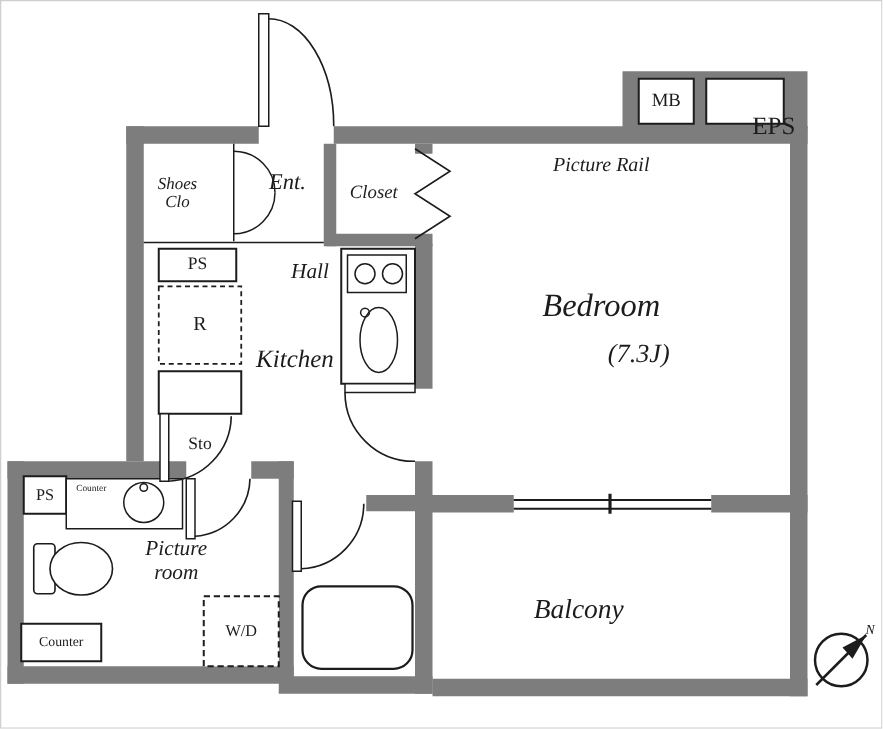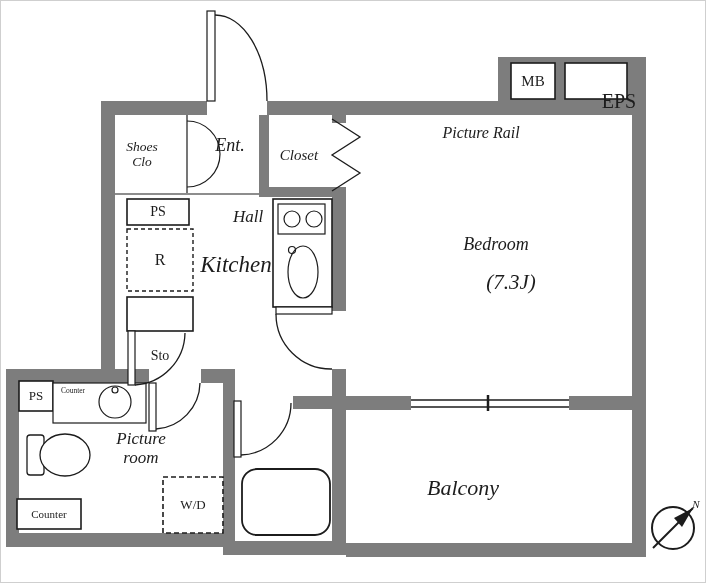--- a/index.html
+++ b/index.html
@@ -139,27 +139,27 @@
   </svg>
 
   <div class="label" style="left:532px;top:80px;font-size:15px;">MB</div>
   <div class="label" style="left:618px;top:80px;font-size:20px;margin-top:20px;">EPS</div>
 
   <div class="label wrap it" style="left:141px;top:153px;width:48px;font-size:13.5px;">Shoes Clo</div>
   <div class="label it" style="left:229px;top:144px;font-size:18px;">Ent.</div>
   <div class="label it" style="left:298px;top:154px;font-size:15px;">Closet</div>
 
   <div class="label it" style="left:480px;top:132px;font-size:16px;">Picture Rail</div>
-  <div class="label it" style="left:495px;top:243px;font-size:18px;">Bedroom</div>
+  <div class="label it" style="left:480px;top:243px;font-size:26px;">Bedroom</div>
   <div class="label it" style="left:473px;top:282px;font-size:21px;margin-left:37px;">(7.3J)</div>
 
   <div class="label" style="left:157px;top:211px;font-size:14px;">PS</div>
   <div class="label it" style="left:226px;top:216px;font-size:17px;margin-left:21px;">Hall</div>
   <div class="label" style="left:159px;top:259px;font-size:16px;">R</div>
-  <div class="label it" style="left:235px;top:264px;font-size:23px;">Kitchen</div>
+  <div class="label it" style="left:235px;top:287px;font-size:20px;">Kitchen</div>
   <div class="label" style="left:159px;top:313px;font-size:14px;margin-top:42px;">Sto</div>
 
   <div class="label" style="left:35px;top:395px;font-size:13px;">PS</div>
   <div class="label" style="left:72px;top:390px;font-size:7.5px;">Counter</div>
   <div class="label wrap it" style="left:140px;top:447px;width:84px;font-size:17px;">Picture room</div>
   <div class="label" style="left:48px;top:513px;font-size:11px;">Counter</div>
   <div class="label" style="left:192px;top:504px;font-size:13px;">W/D</div>
 
 
   <div class="label it" style="left:462px;top:487px;font-size:22px;">Balcony</div>

